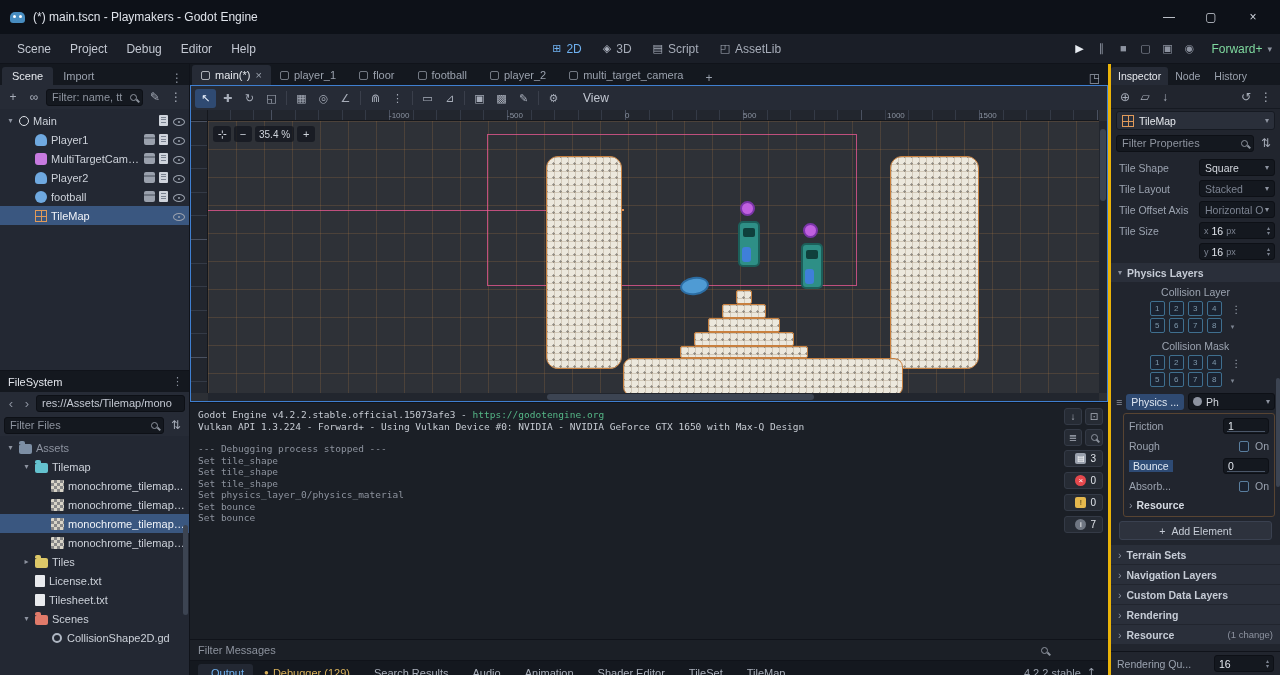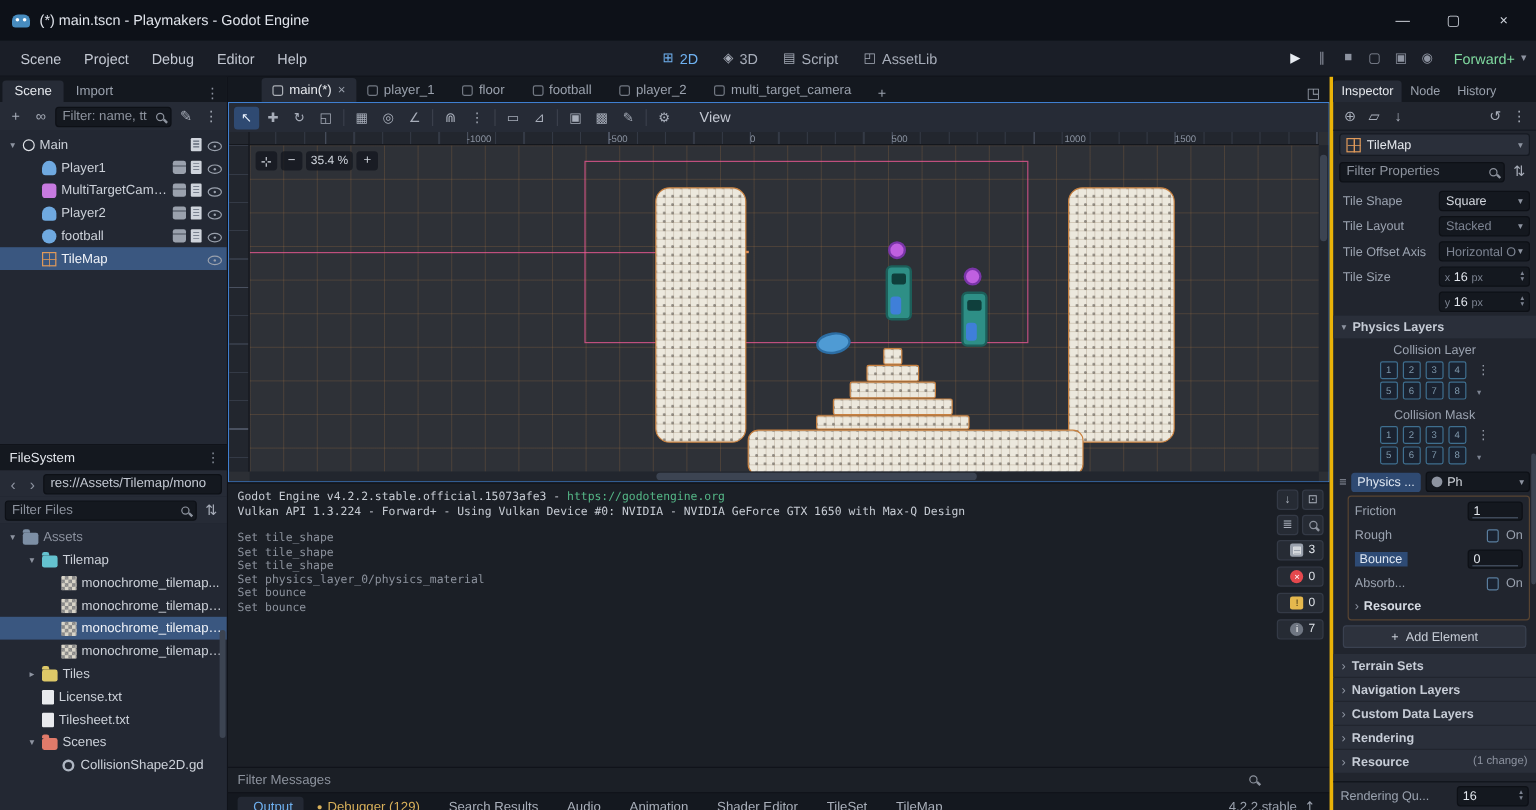--- a/index.html
+++ b/index.html
@@ -461,21 +461,21 @@
             </div>
           </div>
         <div style="position:relative;">
           <span class="vsb" style="position:absolute; right:1px; bottom:60px; height:90px;"></span>
         </div>
       </div>
     </div>
 
     <div class="center-col">
       <div class="scene-tabs">
-        <span style="display:flex;align-items:flex-end;margin-left:26px;">
+        <span style="display:flex;align-items:flex-end;">
 
             <span class="stab active">
               <span class="i-scene"></span>
               <span>main(*)</span>
               <span class="tab-close">×</span>
             </span>
 
             <span class="stab">
               <span class="i-scene"></span>
               <span>player_1</span>
@@ -593,20 +593,21 @@
 
       <div class="output">
         <div class="out-main">
           <div class="log">
             <div>
               <span>Godot Engine v4.2.2.stable.official.15073afe3 - </span><span class="url">https://godotengine.org</span>
             </div>
             <div>Vulkan API 1.3.224 - Forward+ - Using Vulkan Device #0: NVIDIA - NVIDIA GeForce GTX 1650 with Max-Q Design</div>
             <div class="dimlines">
 
+            <div>--- Debugging process stopped ---</div>
                 <div>Set tile_shape</div>
                 <div>Set tile_shape</div>
                 <div>Set tile_shape</div>
                 <div>Set physics_layer_0/physics_material</div>
                 <div>Set bounce</div>
                 <div>Set bounce</div>
               </div>
           </div>
           <div class="out-side">
             <div class="sbrow">

